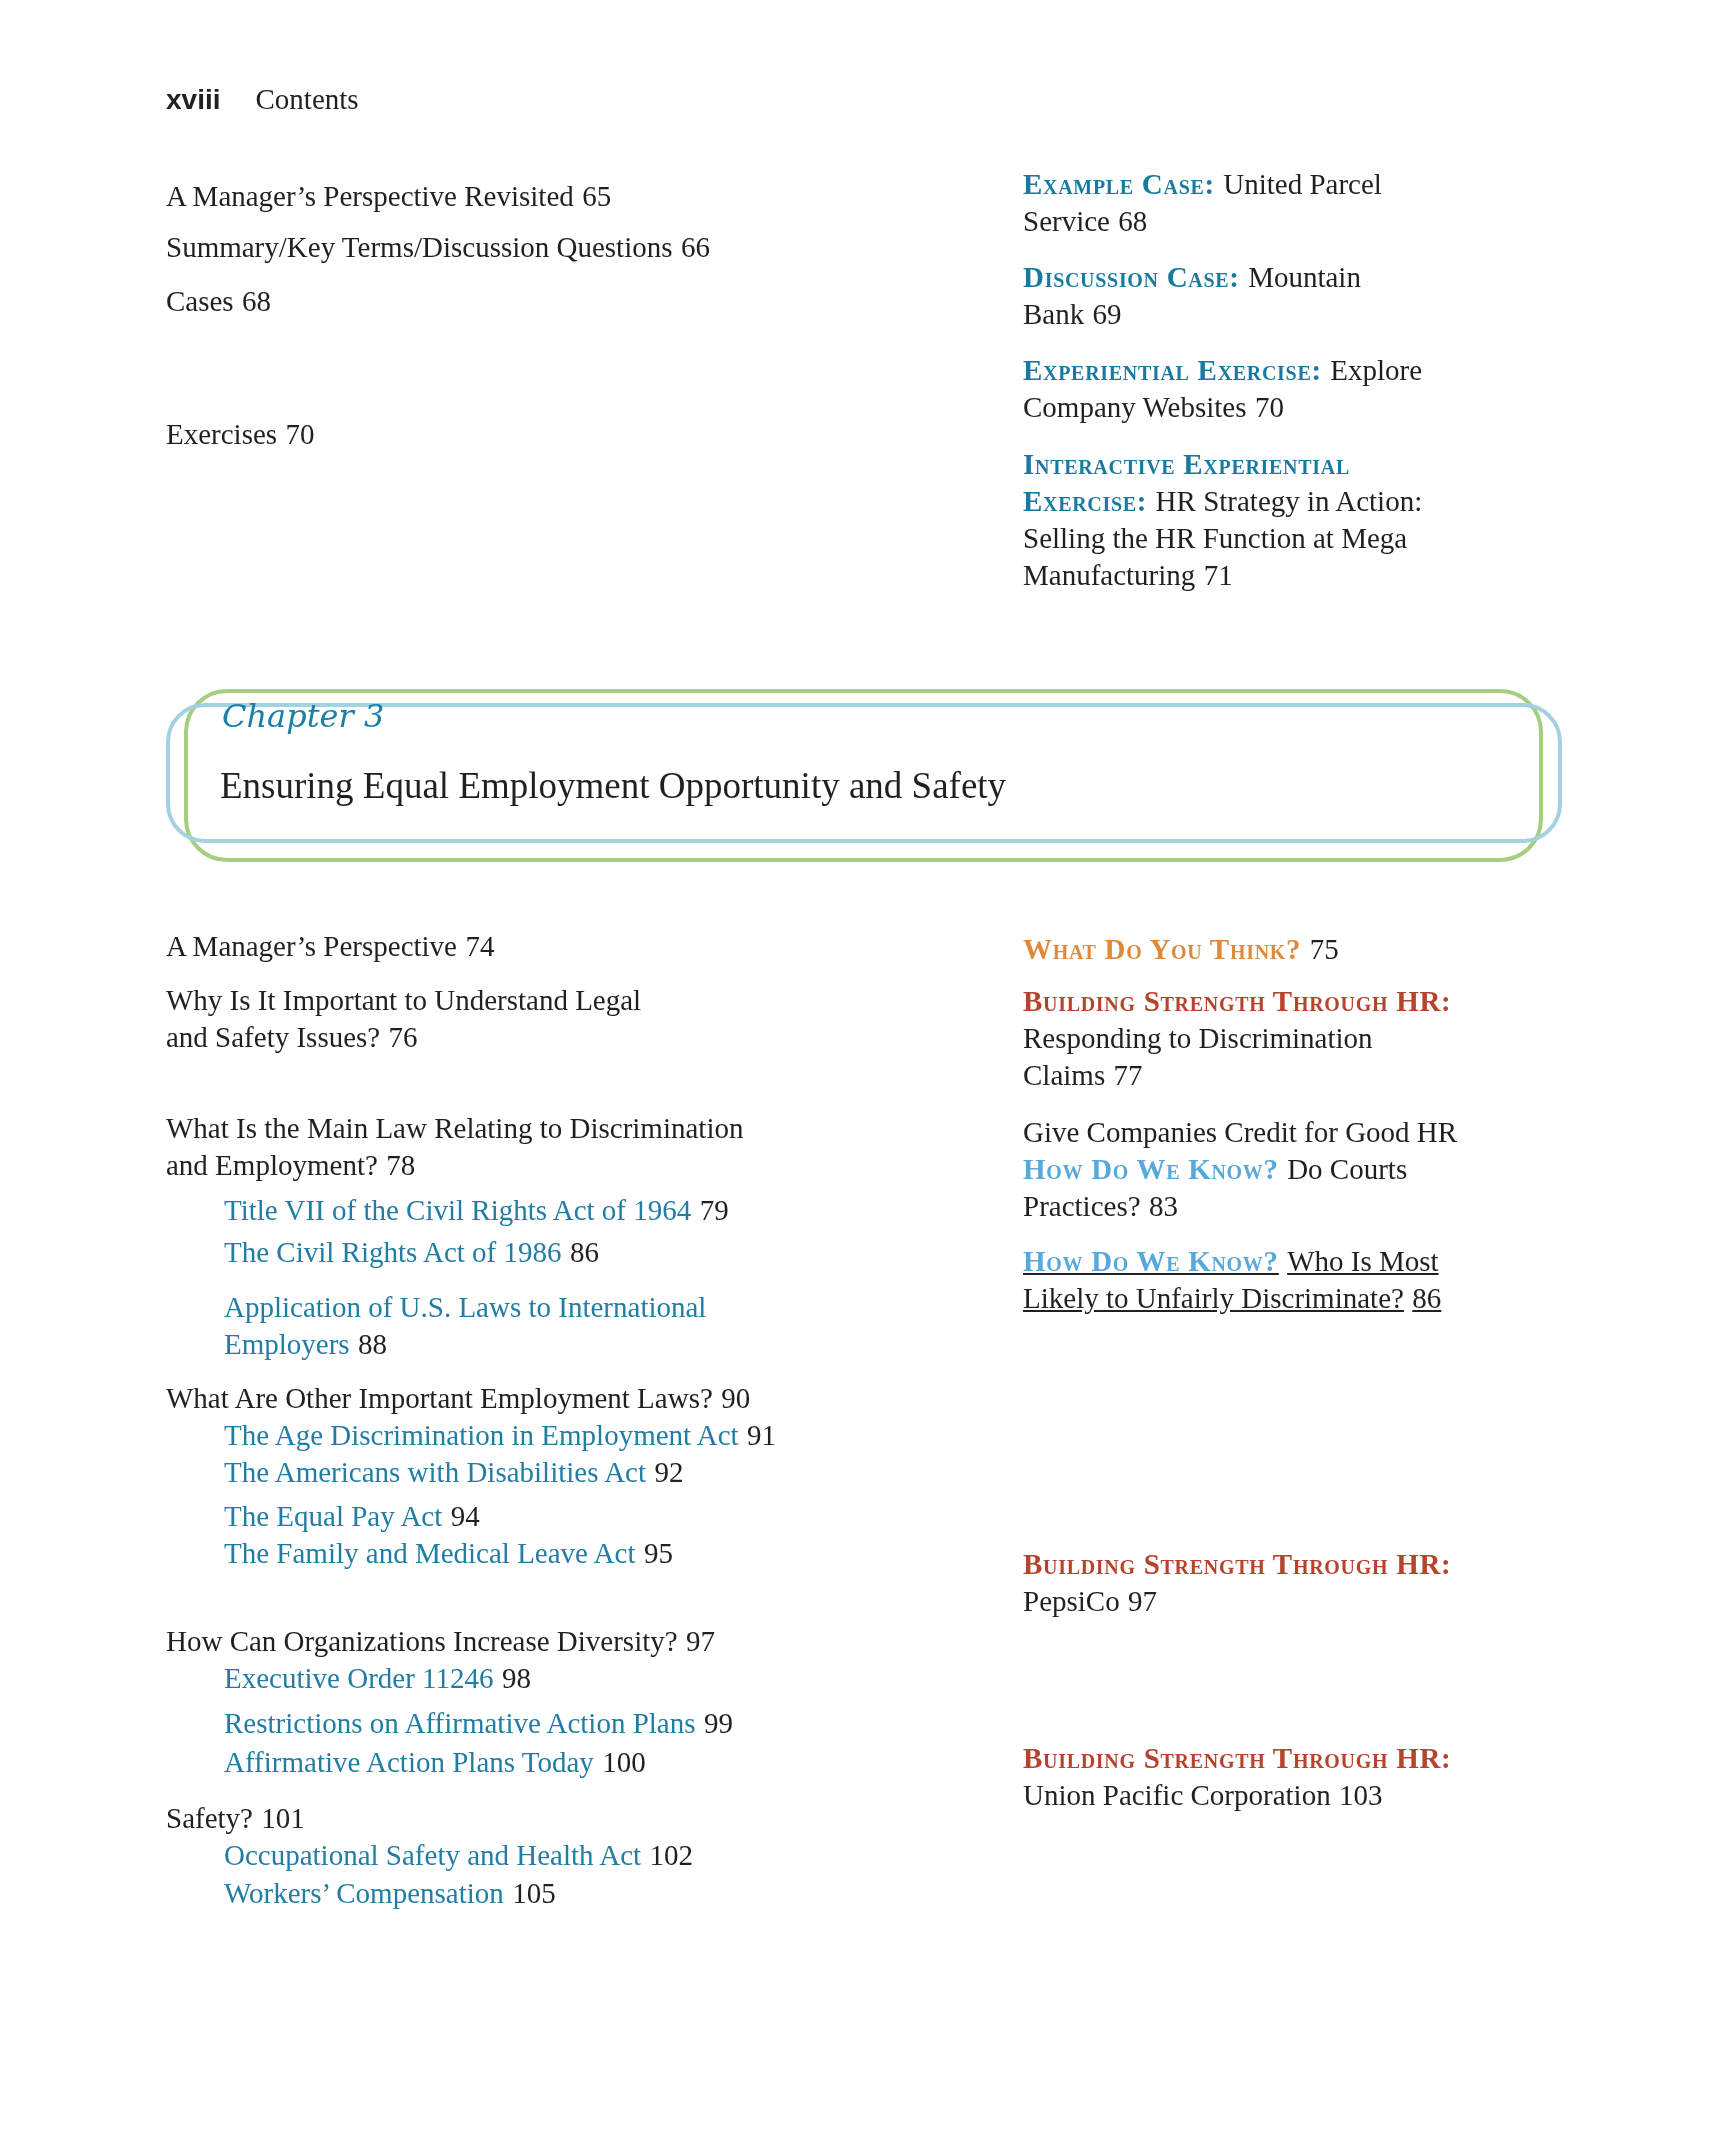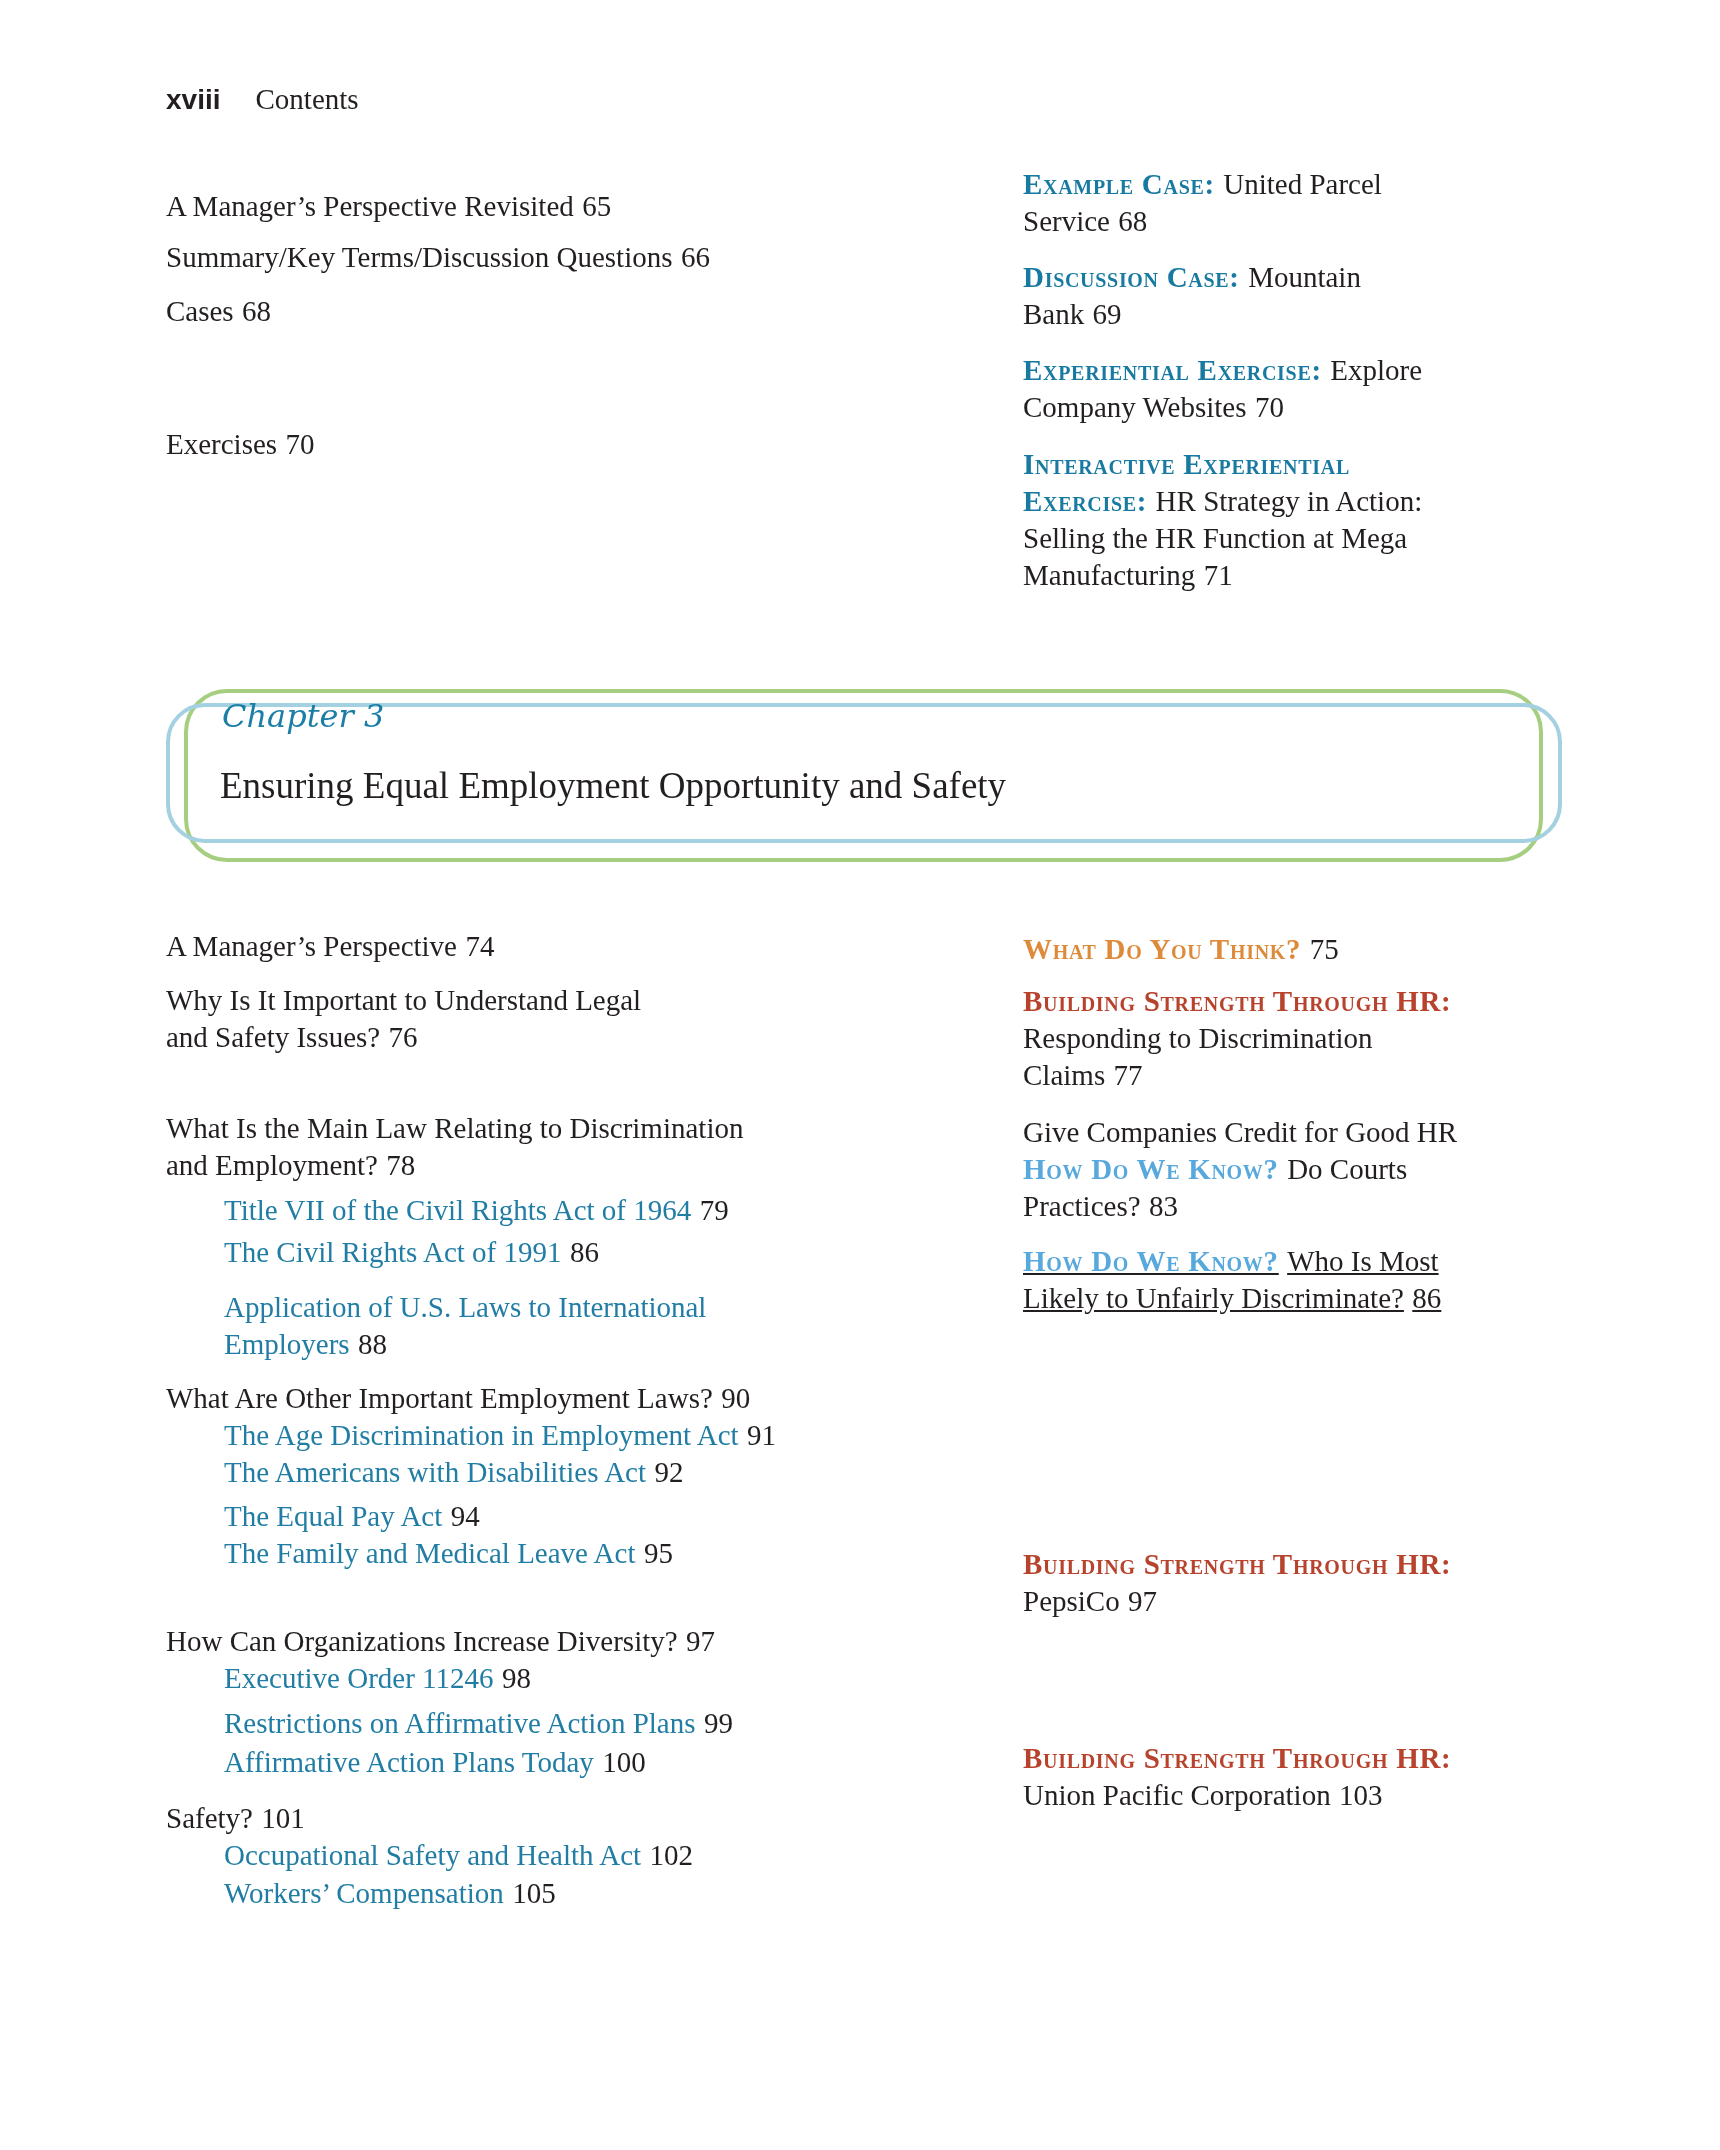--- a/index.html
+++ b/index.html
@@ -48,21 +48,21 @@
 </head>
 <body>
 
 <div id="page">
 
   <div id="page-header">
     <span id="folio">xviii</span><span id="contents-title">Contents</span>
   </div>
 
   <div id="toc-top-left" class="toc-col">
-      <div class="entry main" style="margin-top: 10px;">
+      <div class="entry main" style="margin-top: 0px;">
         <div class="line"><span class="seg txt">A Manager’s Perspective Revisited</span><span class="seg role-page">65</span></div>
       </div>
       <div class="entry main" style="margin-top: 14px;">
         <div class="line"><span class="seg txt">Summary/Key Terms/Discussion Questions</span><span class="seg role-page">66</span></div>
       </div>
       <div class="entry main" style="margin-top: 17px;">
         <div class="line"><span class="seg txt">Cases</span><span class="seg role-page">68</span></div>
       </div>
       <div class="entry main" style="margin-top: 96px;">
         <div class="line"><span class="seg txt">Exercises</span><span class="seg role-page">70</span></div>
@@ -103,21 +103,21 @@
         <div class="line"><span class="seg txt">and Safety Issues?</span><span class="seg role-page">76</span></div>
       </div>
       <div class="entry main" style="margin-top: 54px;">
         <div class="line"><span class="seg txt">What Is the Main Law Relating to Discrimination</span></div>
         <div class="line"><span class="seg txt">and Employment?</span><span class="seg role-page">78</span></div>
       </div>
       <div class="entry sub" style="margin-top: 7.7px;">
         <div class="line"><span class="seg txt">Title VII of the Civil Rights Act of 1964</span><span class="seg role-page">79</span></div>
       </div>
       <div class="entry sub" style="margin-top: 4.9px;">
-        <div class="line"><span class="seg txt">The Civil Rights Act of 1991</span><span class="seg role-page">86</span></div>
+        <div class="line"><span class="seg txt">The Civil Rights Act of 1986</span><span class="seg role-page">86</span></div>
       </div>
       <div class="entry sub" style="margin-top: 18px;">
         <div class="line"><span class="seg txt">Application of U.S. Laws to International</span></div>
         <div class="line"><span class="seg txt">Employers</span><span class="seg role-page">88</span></div>
       </div>
       <div class="entry main" style="margin-top: 17px;">
         <div class="line"><span class="seg txt">What Are Other Important Employment Laws?</span><span class="seg role-page">90</span></div>
       </div>
       <div class="entry sub" style="margin-top: 0px;">
         <div class="line"><span class="seg txt">The Age Discrimination in Employment Act</span><span class="seg role-page">91</span></div>

